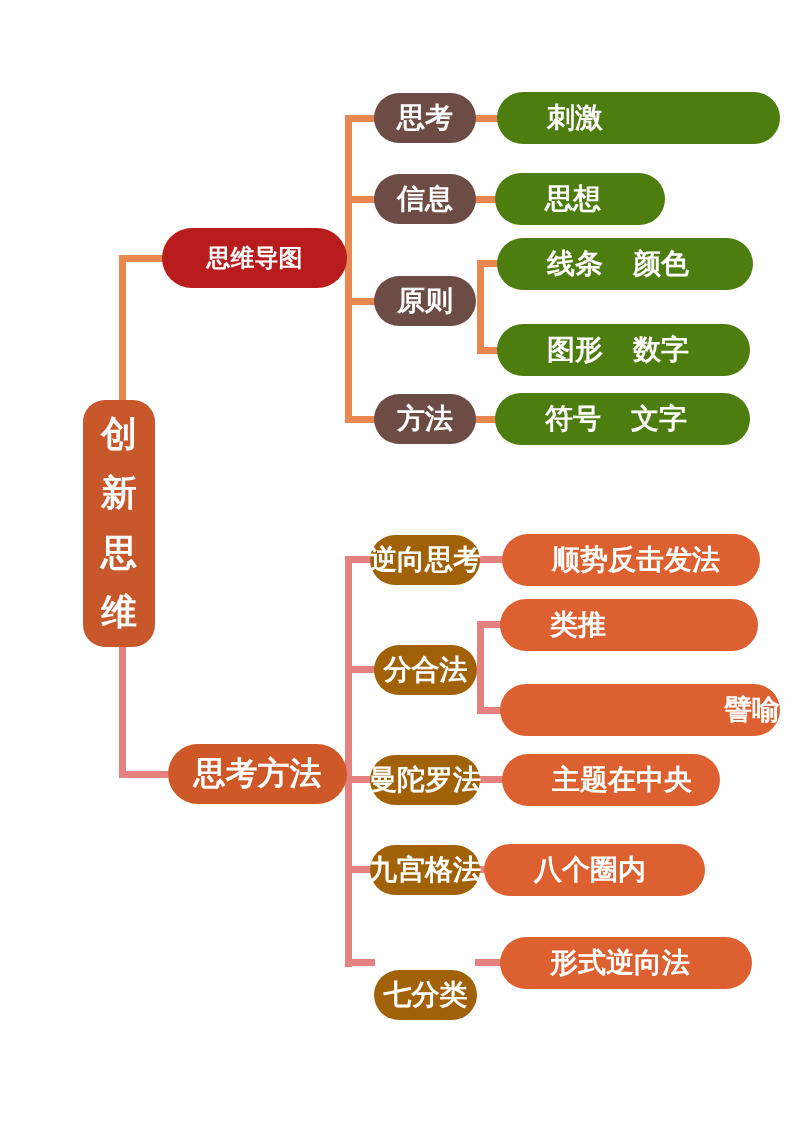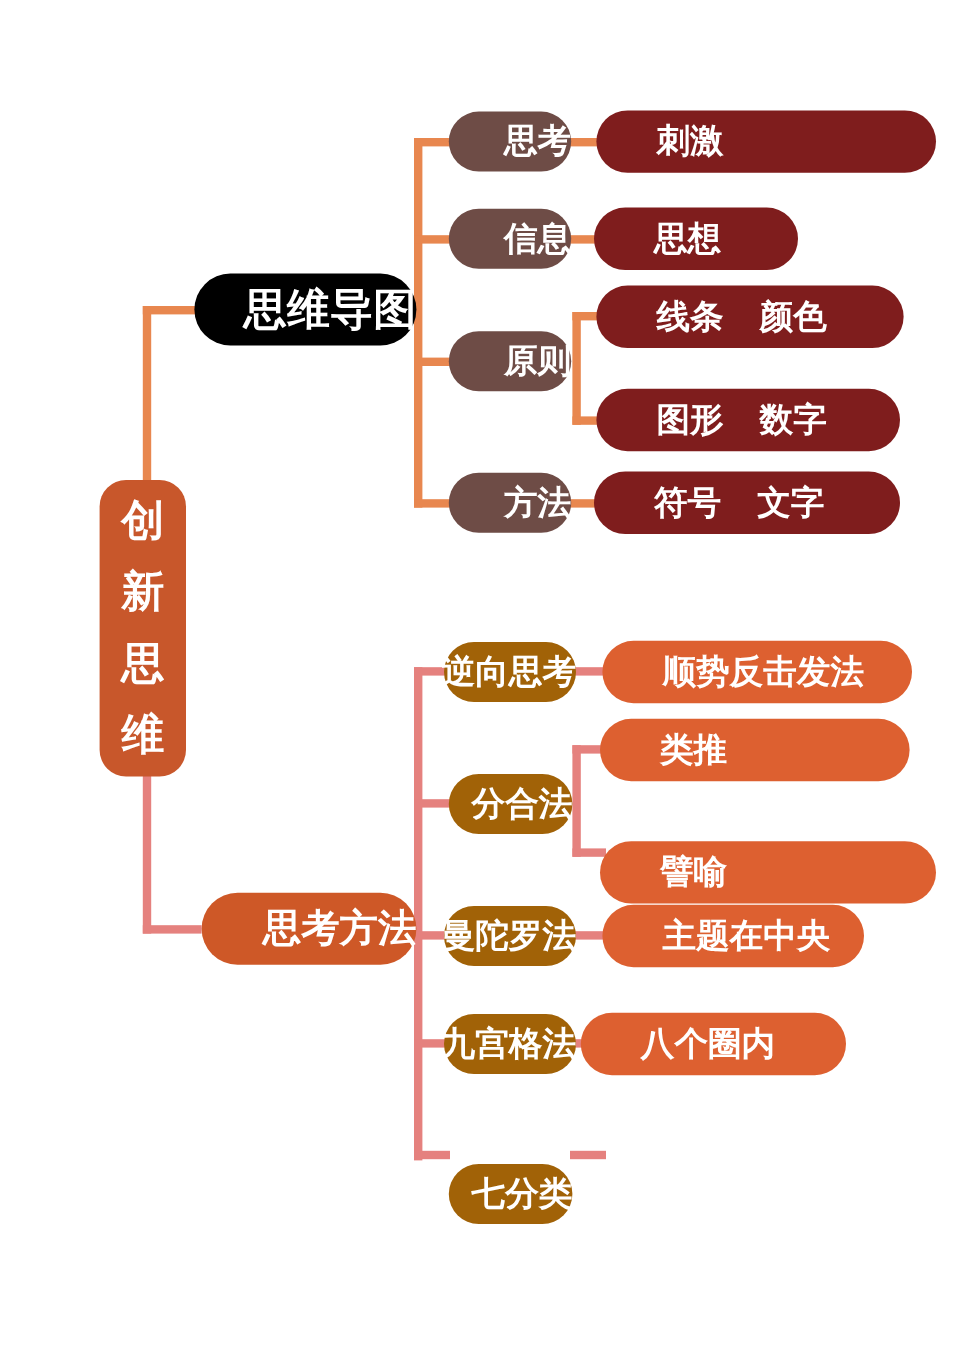--- a/index.html
+++ b/index.html
@@ -16,69 +16,69 @@
   .node {
     position: absolute;
     box-sizing: border-box;
     display: flex;
     align-items: center;
     color: #ffffff;
     font-weight: bold;
     z-index: 2;
     white-space: nowrap;
   }
-  .centered { justify-content: flex-end; }
+  .centered { justify-content: center; }
   .leftpad  { padding-left: 50px; gap: 30px; }
 
   .line { position: absolute; z-index: 1; }
 
   
   #root {
     left: 83px; top: 400px; width: 72px; height: 247px;
     background: #C8572B; border-radius: 22px;
     flex-direction: column; justify-content: space-evenly;
     font-size: 36px; z-index: 3;
   }
 
   
   #b1 {
     left: 162px; top: 228px; width: 185px; height: 60px;
-    background: #000000; border-radius: 30px; font-size: 36px; z-index: 3;
+    background: #b91c1c; border-radius: 30px; font-size: 24px; z-index: 3;
   }
   #b2 {
     left: 168px; top: 744px; width: 179px; height: 60px;
     background: #CE5827; border-radius: 30px; font-size: 32px; z-index: 3;
   }
 
   
   .tparent { background: #6E4C46; height: 50px; border-radius: 25px; font-size: 28px; }
   #tp0 { left: 374px; top: 93px;  width: 102px; }
   #tp1 { left: 374px; top: 174px; width: 102px; font-family: Liberation Serif, serif; }
   #tp2 { left: 374px; top: 276px; width: 102px; }
   #tp3 { left: 374px; top: 394px; width: 102px; }
 
-  .tchild { background: #7f1d1d; height: 52px; border-radius: 26px; font-size: 28px; }
+  .tchild { background: #4d7c0f; height: 52px; border-radius: 26px; font-size: 28px; }
   #tc0 { left: 497px; top: 92px;  width: 283px; }
   #tc1 { left: 495px; top: 173px; width: 170px; }
   #tc2 { left: 497px; top: 238px; width: 256px; }
   #tc3 { left: 497px; top: 324px; width: 253px; }
   #tc4 { left: 495px; top: 393px; width: 255px; }
 
   
   .bparent { background: #a16207; height: 50px; border-radius: 25px; font-size: 28px; }
   #bp0 { left: 370px; top: 535px; width: 110px; }
   #bp1 { left: 374px; top: 645px; width: 103px; }
   #bp2 { left: 370px; top: 755px; width: 110px; }
   #bp3 { left: 370px; top: 845px; width: 110px; }
   #bp4 { left: 374px; top: 938px; width: 103px; margin-top: 32px; }
 
   .bchild { background: #DD6030; height: 52px; border-radius: 26px; font-size: 28px; }
   #bc0 { left: 502px; top: 534px; width: 258px; }
   #bc1 { left: 500px; top: 599px; width: 258px; }
-  #bc2 { left: 500px; top: 701px; width: 280px; }
+  #bc2 { left: 500px; top: 684px; width: 280px; justify-content: flex-end; }
   #bc3 { left: 502px; top: 754px; width: 218px; }
   #bc4 { left: 484px; top: 844px; width: 221px; text-align: right; }
   #bc5 { left: 500px; top: 937px; width: 252px; }
 
   
   .oline { background: #E8874F; }
   .pline { background: #E5817E; }
 
   #elbow-top {
     left: 119px; top: 255px; width: 48px; height: 148px;
@@ -220,14 +220,17 @@
   </div>
   <div class="node leftpad bchild" id="bc2">
     <span>譬喻</span>
   </div>
   <div class="node leftpad bchild" id="bc3">
     <span>主题在中央</span>
   </div>
   <div class="node leftpad bchild" id="bc4">
     <span>八个圈内</span>
   </div>
+  <div class="node leftpad bchild" id="bc5">
+    <span>形式逆向法</span>
+  </div>
 
 </div>
 
 </body></html>

